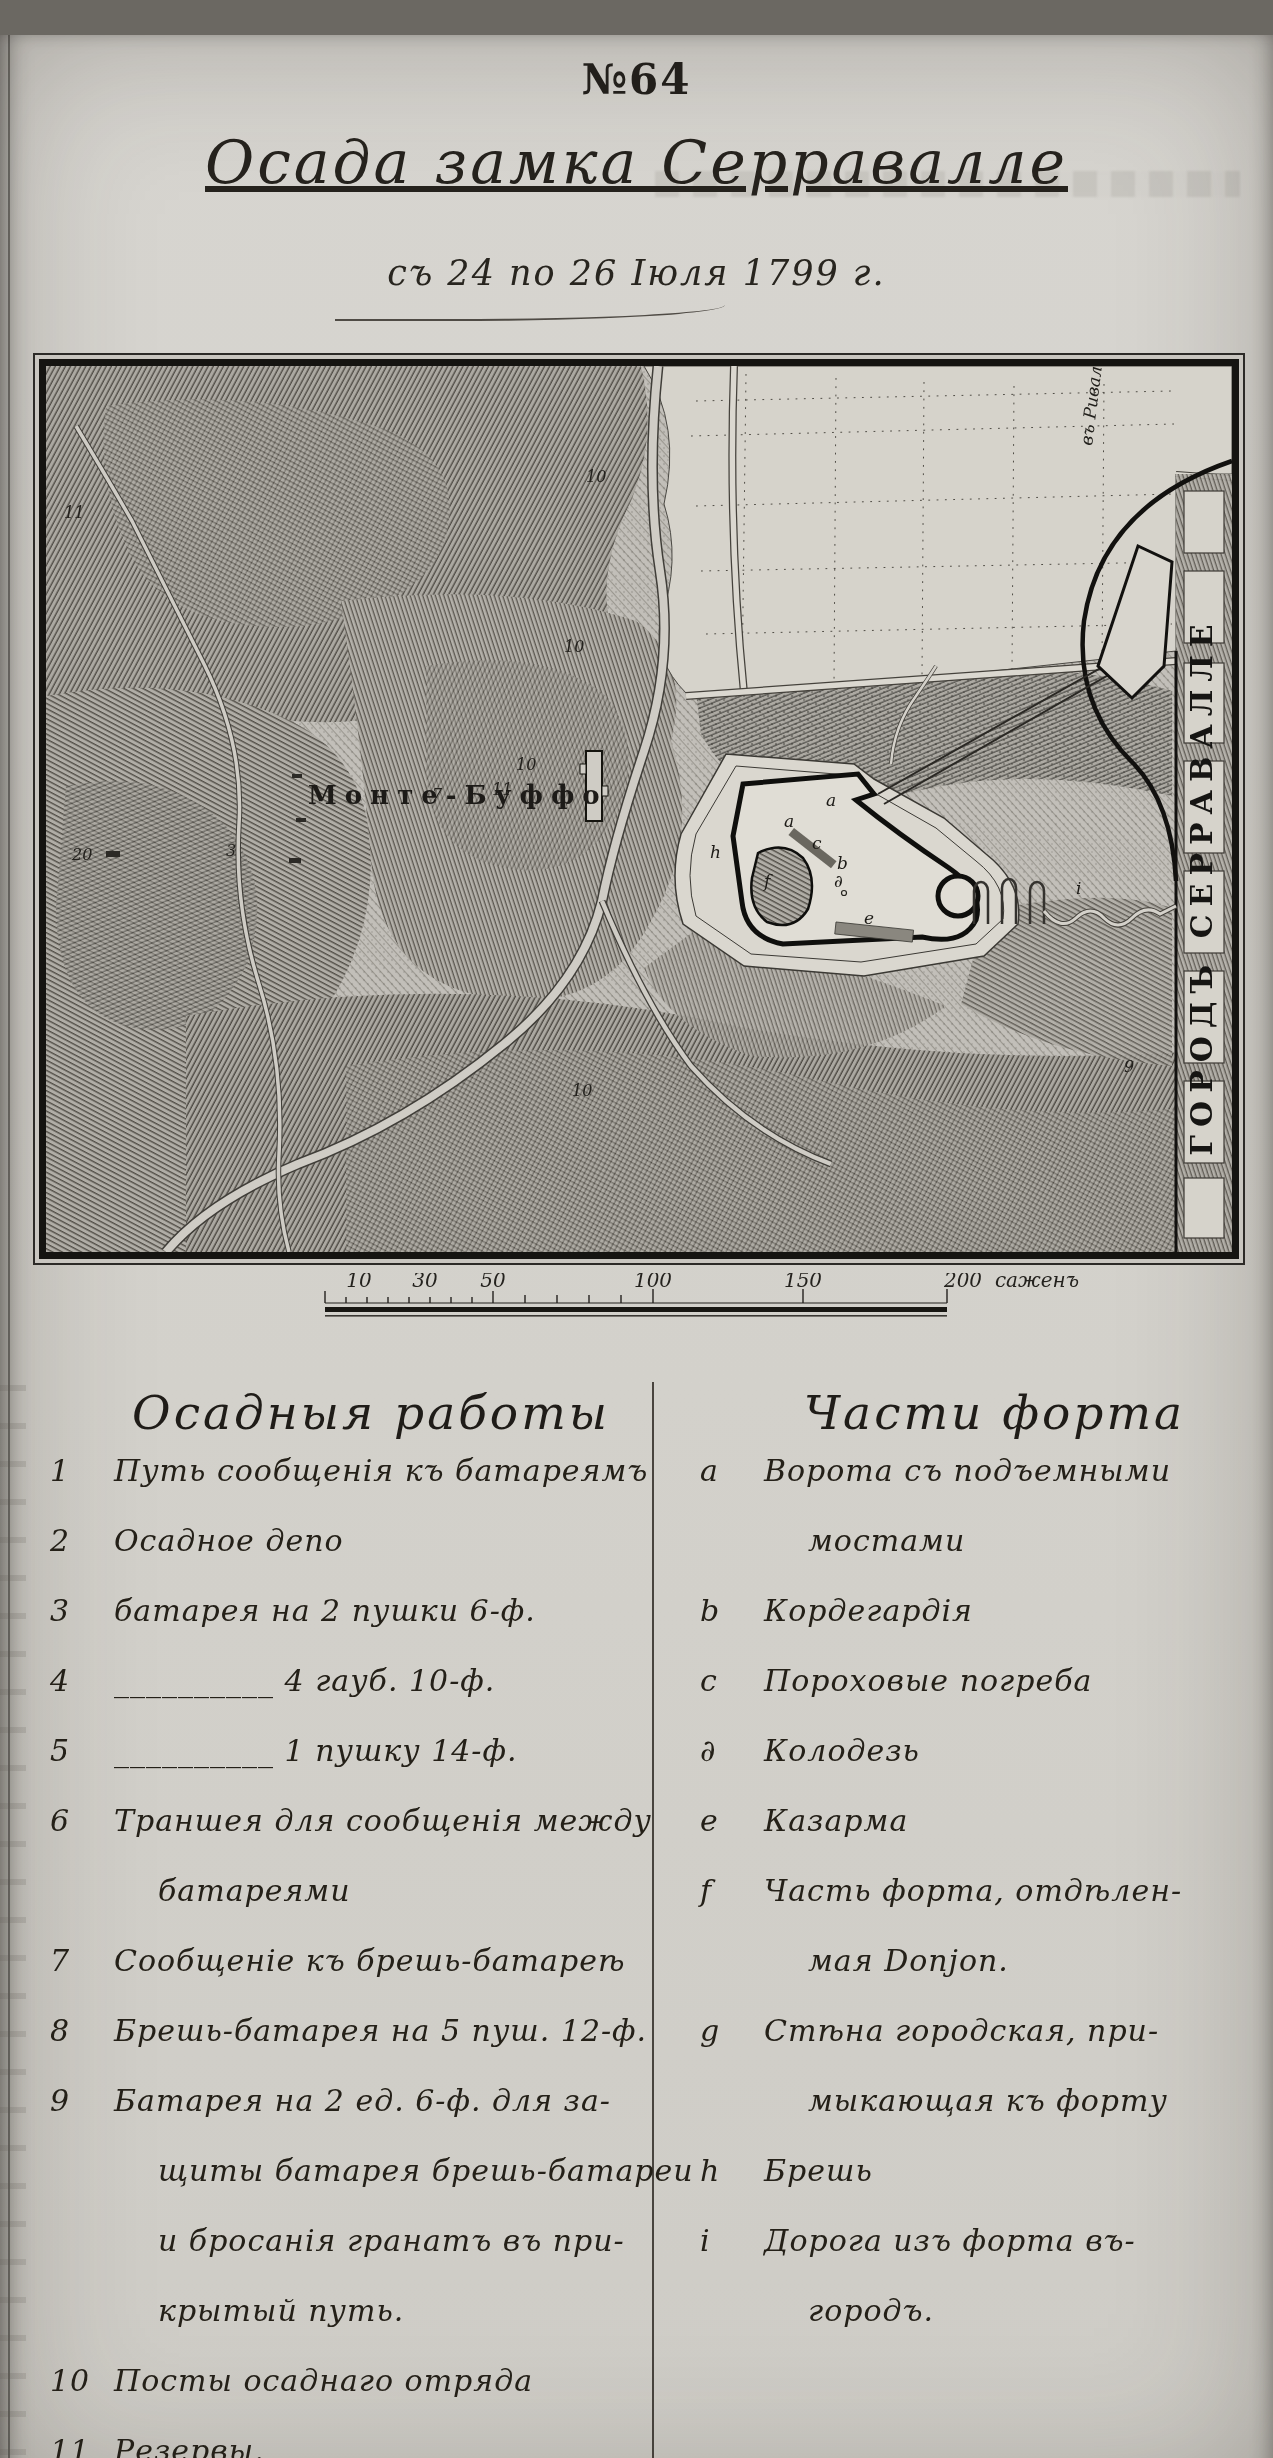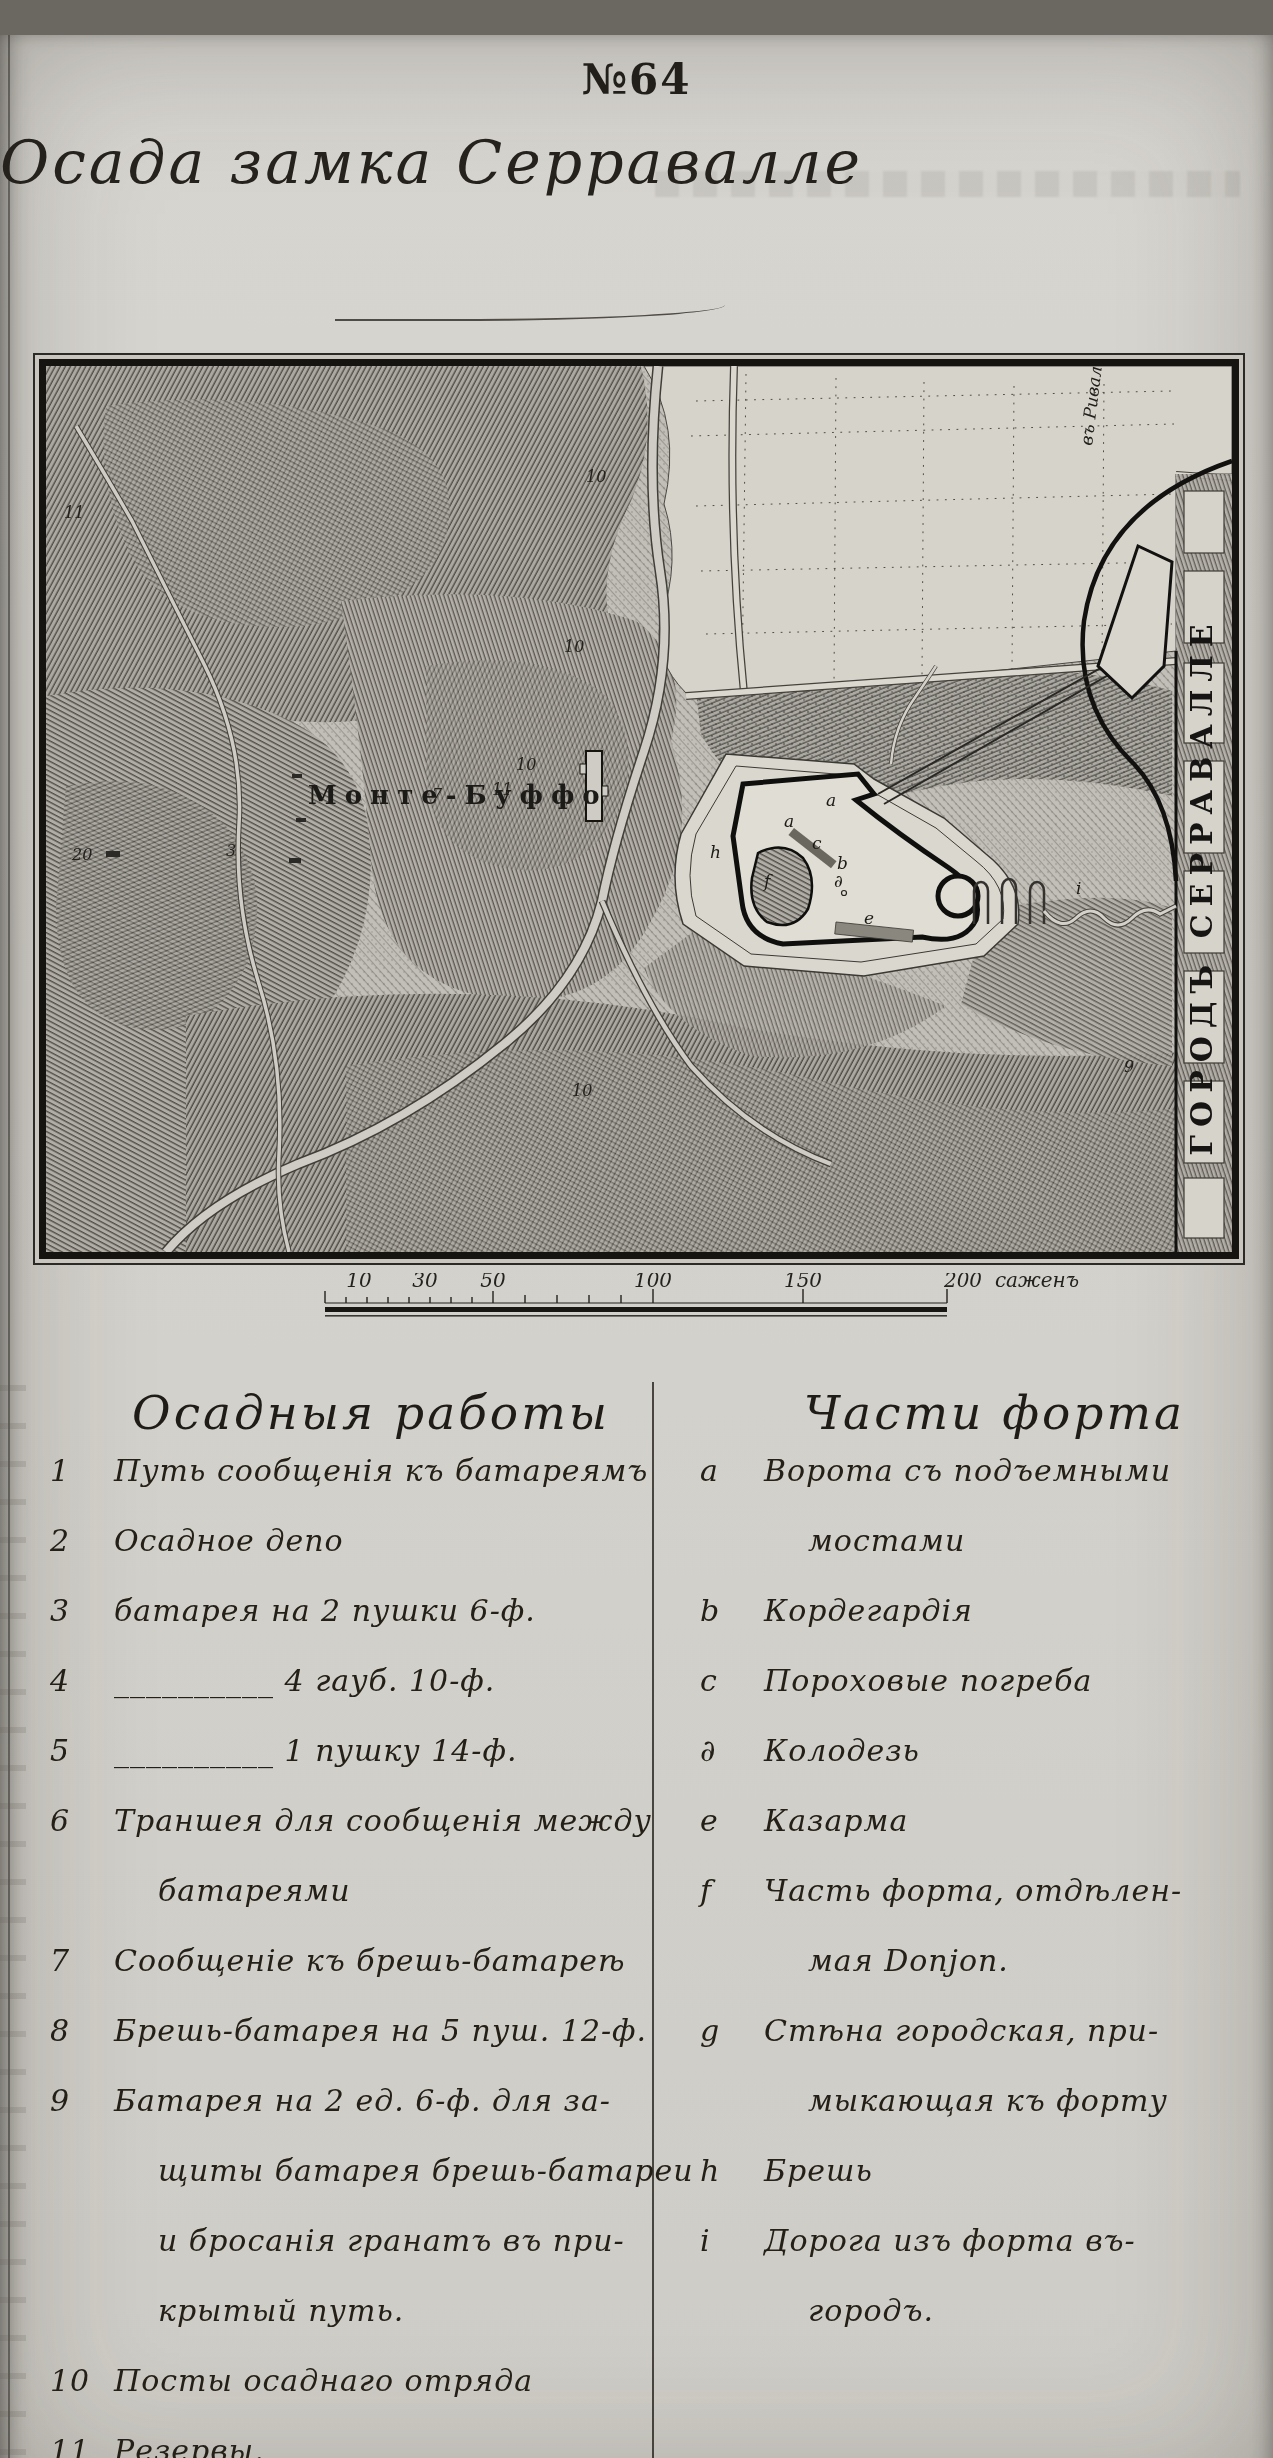--- a/index.html
+++ b/index.html
@@ -10,22 +10,22 @@
     box-shadow:inset 0 0 150px rgba(45,40,34,.28), inset 16px 0 26px -12px rgba(32,30,26,.6), inset -12px 0 20px -10px rgba(32,30,26,.4);
     margin-top:35px;
   }
   .edge-line{position:absolute;left:8px;top:0;bottom:0;width:2px;background:rgba(28,26,22,.45);}
   .edge-marks{position:absolute;left:0;top:1340px;bottom:0;width:26px;opacity:.5;
     background:repeating-linear-gradient(0deg, rgba(90,85,78,.35) 0 6px, rgba(90,85,78,0) 6px 38px);}
   .ghost-line{position:absolute;top:136px;left:655px;width:585px;height:26px;opacity:.55;filter:blur(1.2px);
     background:repeating-linear-gradient(90deg, rgba(125,120,112,.30) 0 24px, rgba(125,120,112,.04) 24px 38px);}
   .plate-no{position:absolute;top:20px;left:0;width:100%;text-align:center;
     font-size:42px;font-weight:bold;letter-spacing:2px;}
-  .main-title{position:absolute;top:92px;left:0;width:100%;text-align:left;
-    font-size:60px;font-style:italic;letter-spacing:3px;color:#25221d;}
+  .main-title{position:absolute;top:92px;left:0;width:100%;text-align:center;
+    font-size:60px;font-style:italic;letter-spacing:3px;color:#25221d;text-decoration:underline;}
   .sub-title{position:absolute;top:218px;left:0;width:100%;text-align:center;
     font-size:35px;font-style:italic;letter-spacing:2px;color:#28251f;}
   .date-rule{position:absolute;top:270px;left:335px;width:390px;height:14px;
     border-bottom:2px solid rgba(45,40,34,.8);border-radius:0 0 70%/0 0 100%;}
   .map-outer{position:absolute;left:33px;top:318px;width:1212px;height:912px;
     box-sizing:border-box;border:2px solid #2c2a27;background:#c9c6c0;padding:4px;}
   .map-inner{width:100%;height:100%;box-sizing:border-box;border:7px solid #151411;overflow:hidden;background:#c1beb8;}
   .map-inner svg{display:block;width:100%;height:100%;}
   .scalebar{position:absolute;left:315px;top:1238px;width:775px;height:62px;}
   .lg-title{position:absolute;font-size:47px;font-style:italic;letter-spacing:3px;text-align:right;color:#1f1c18;}
@@ -45,20 +45,21 @@
 <body>
 
 <div class="page">
 
   <div class="edge-line"></div>
   <div class="edge-marks"></div>
   <div class="ghost-line"></div>
 
   <div class="plate-no">№64</div>
   <div class="main-title">Осада замка Серравалле</div>
+  <div class="sub-title">съ 24 по 26 Іюля 1799 г.</div>
   <div class="date-rule"></div>
 
   <div class="map-outer">
    <div class="map-inner">
     <svg viewBox="0 0 1186 886" preserveAspectRatio="none">
       <defs>
         <pattern id="pb" width="6" height="6" patternUnits="userSpaceOnUse" patternTransform="rotate(48)">
           <rect width="6" height="6" fill="#c2bfb9"></rect>
               <rect width="6" height="1.1" fill="#9a978f"></rect>
         </pattern>

